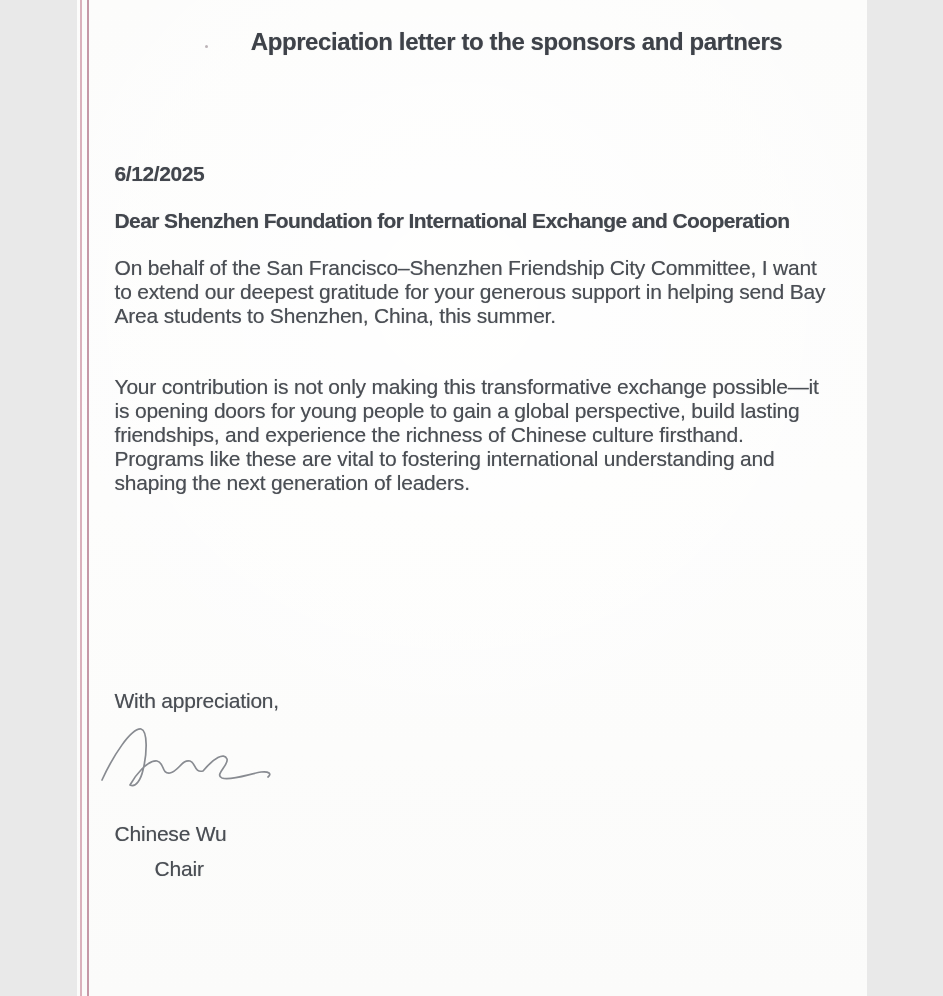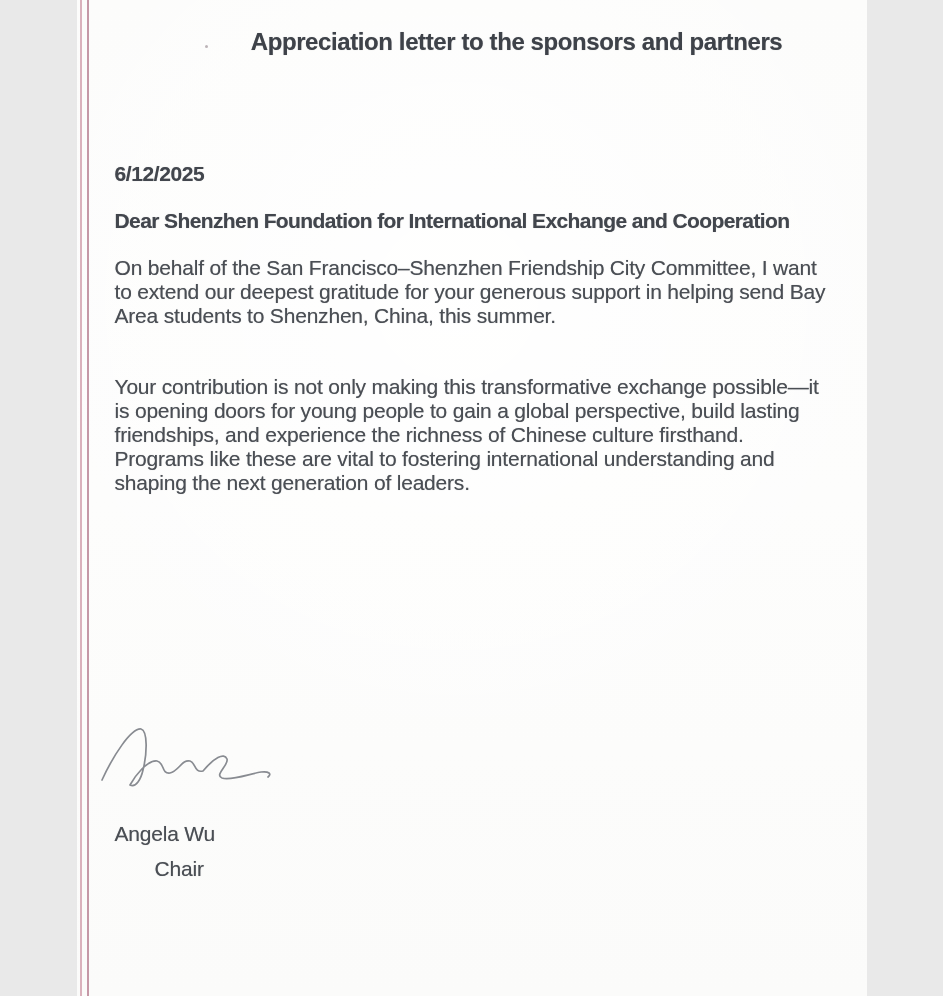--- a/index.html
+++ b/index.html
@@ -138,34 +138,35 @@
 to extend our deepest gratitude for your generous support in helping send Bay
 Area students to Shenzhen, China, this summer.</p>
 
   <p class="body-para para-2 txt">Your contribution is not only making this transformative exchange possible—it
 is opening doors for young people to gain a global perspective, build lasting
 friendships, and experience the richness of Chinese culture firsthand.
 Programs like these are vital to fostering international understanding and
 shaping the next generation of leaders.</p>
 
 
+  <div class="closing txt">With appreciation,</div>
 
   <svg class="signature-svg" viewBox="0 0 190 88" xmlns="http://www.w3.org/2000/svg">
     <path d="M5,64
              C16,40 34,12 44,13
              C51,15 50,38 46,54
              C44,63 39,72 33,69
              C38,60 50,44 60,45
              C68,47 64,58 73,57
              C82,55 85,43 93,45
              C99,47 97,57 106,55
              C117,42 127,36 130,43
              C132,49 117,59 125,62
              C134,65 152,58 164,56
              C172,55 175,58 171,61" fill="none" stroke="#888b91" stroke-width="1.7" stroke-linecap="round" stroke-linejoin="round"></path>
   </svg>
 
-  <div class="sig-line sig-name txt">Angela Wu</div>
+  <div class="sig-line sig-name txt">Chinese Wu</div>
 
   <div class="sig-line sig-title txt">Chair</div>
 
 
 </div>
 
 </body></html>

